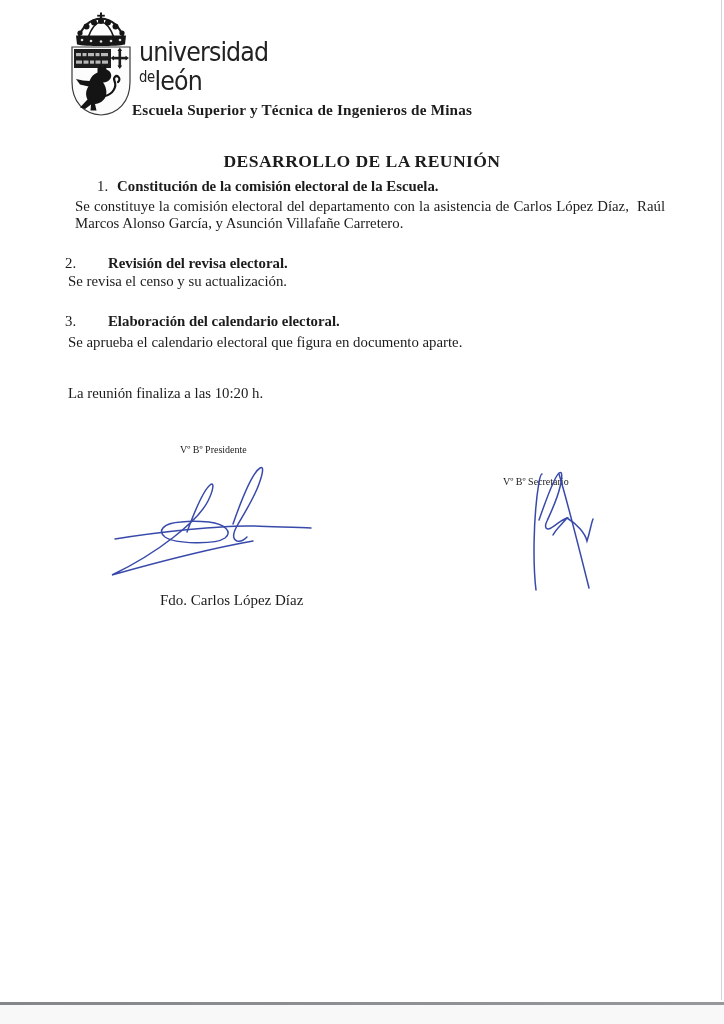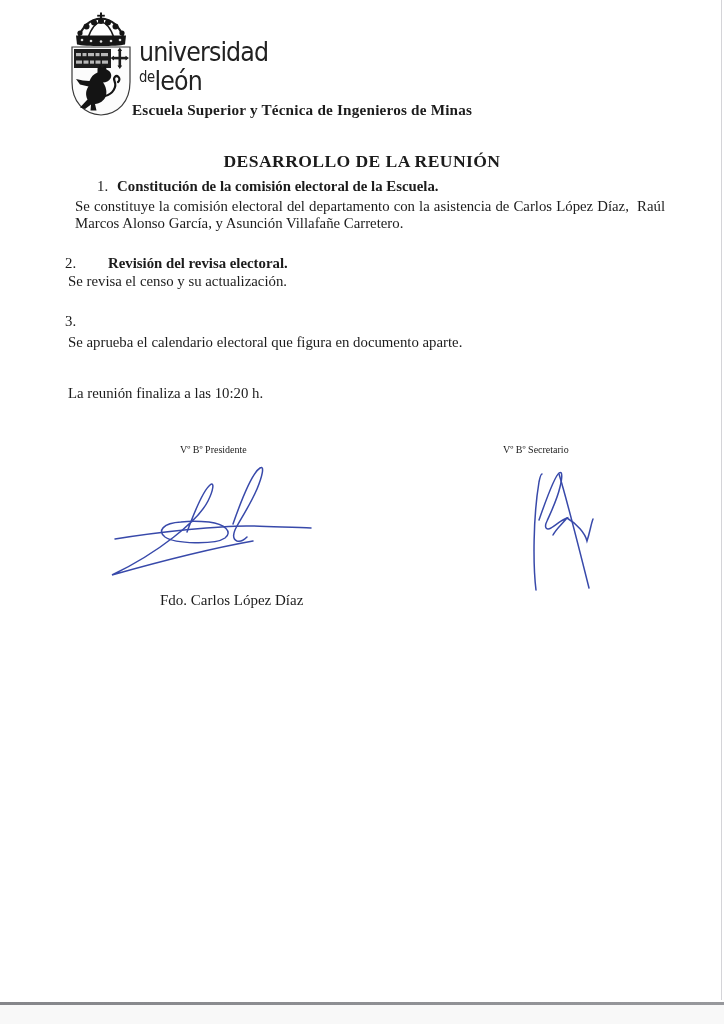--- a/index.html
+++ b/index.html
@@ -60,21 +60,21 @@
     white-space:pre-wrap;
   }
   .para-1 { left:75px; top:198px; width:590px; text-align:justify; }
   .para-2 { left:68px; top:273px; width:590px; }
   .para-3a { left:68px; top:334px; width:590px; }
   .para-3b { left:68px; top:353px; width:590px;margin-top:32px; }
 
   
   .sig-role { font-size:10px; top:444px; }
   .sig-role-left { left:180px; }
-  .sig-role-right { left:503px; }
+  .sig-role-right { left:503px;margin-top:32px; }
   .sig-name { font-size:15px; top:592px; }
   .sig-name-left { left:160px; }
   .sig-name-right { left:452px; }
   .sig-left-svg { left:103px; top:461px; }
   .sig-right-svg { left:520px; top:462px; }
 
   
   .scan-bottom-line {
     left:0; right:0; top:1002px; height:3px;
     background:linear-gradient(to right,#85868a,#97989c);
@@ -167,20 +167,21 @@
   <div class="abs para para-1">Se constituye la comisión electoral del departamento con la asistencia de Carlos López Díaz,  Raúl Marcos Alonso García, y Asunción Villafañe Carretero.</div>
 
   <div class="abs sec-head sec2-head">
     <span class="num-tab">2.</span>
     <span class="heading">Revisión del revisa electoral.</span>
   </div>
   <div class="abs para para-2">Se revisa el censo y su actualización.</div>
 
   <div class="abs sec-head sec3-head">
     <span class="num-tab">3.</span>
+    <span class="heading">Elaboración del calendario electoral.</span>
   </div>
   <div class="abs para para-3a">Se aprueba el calendario electoral que figura en documento aparte.</div>
   <div class="abs para para-3b">La reunión finaliza a las 10:20 h.</div>
 
   <div class="abs sig-role sig-role-left">Vº Bº Presidente</div>
   <div class="abs sig-role sig-role-right">Vº Bº Secretario</div>
 
   <svg class="abs sig-left-svg" width="215" height="122" viewBox="0 0 215 122">
     <g fill="none" stroke="var(--sig-blue)" stroke-width="1.5" stroke-linecap="round" opacity="0.95">
       <path d="M12,78 C55,71 120,64 150,65 C175,66 195,66 208,67"></path>

